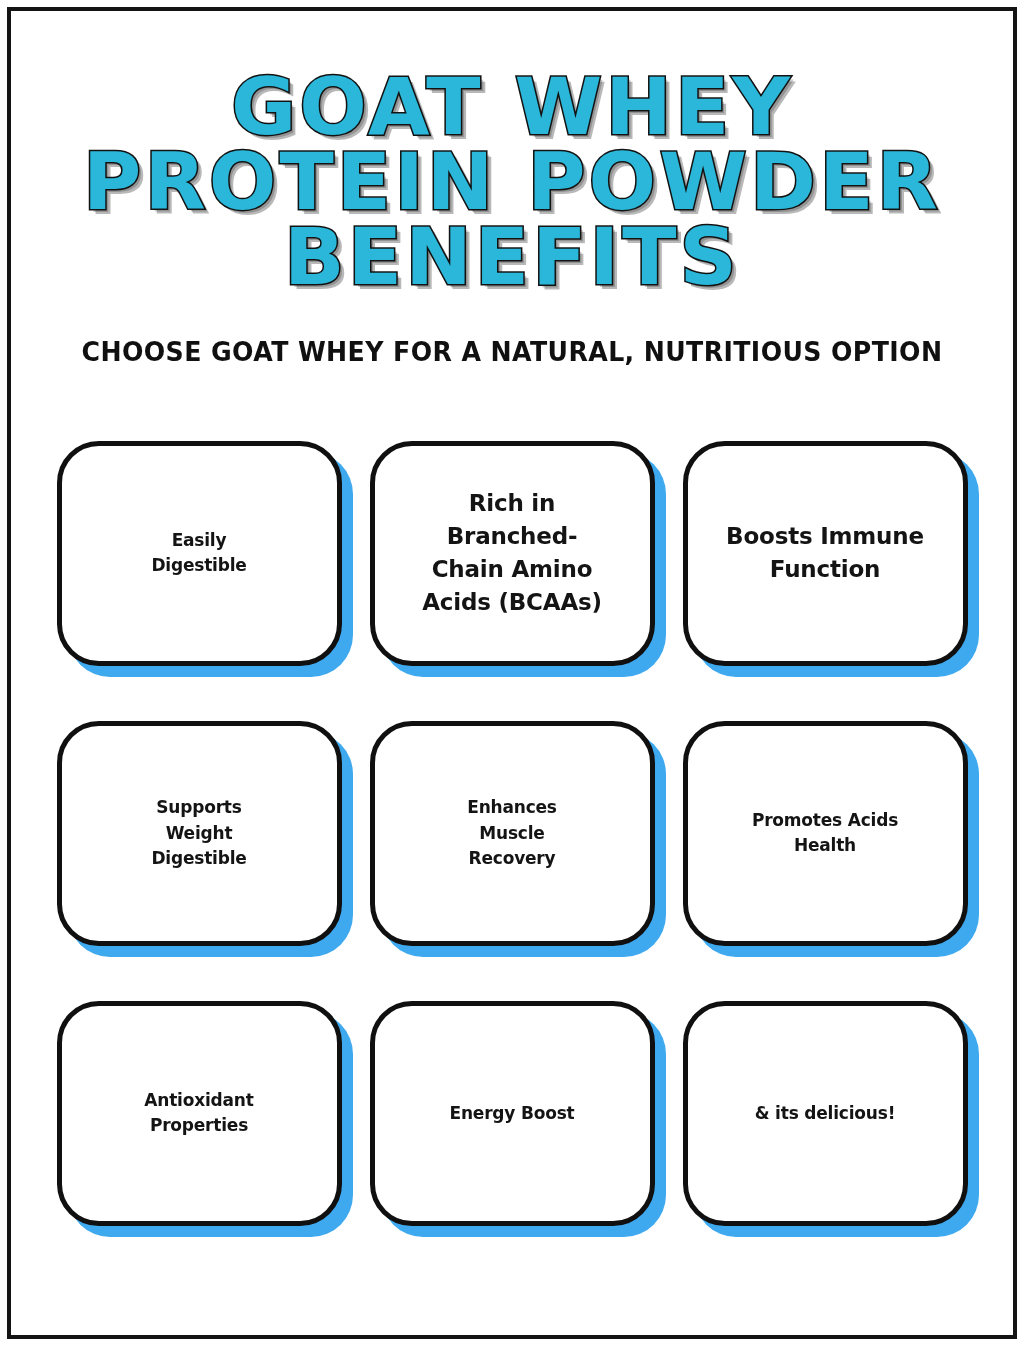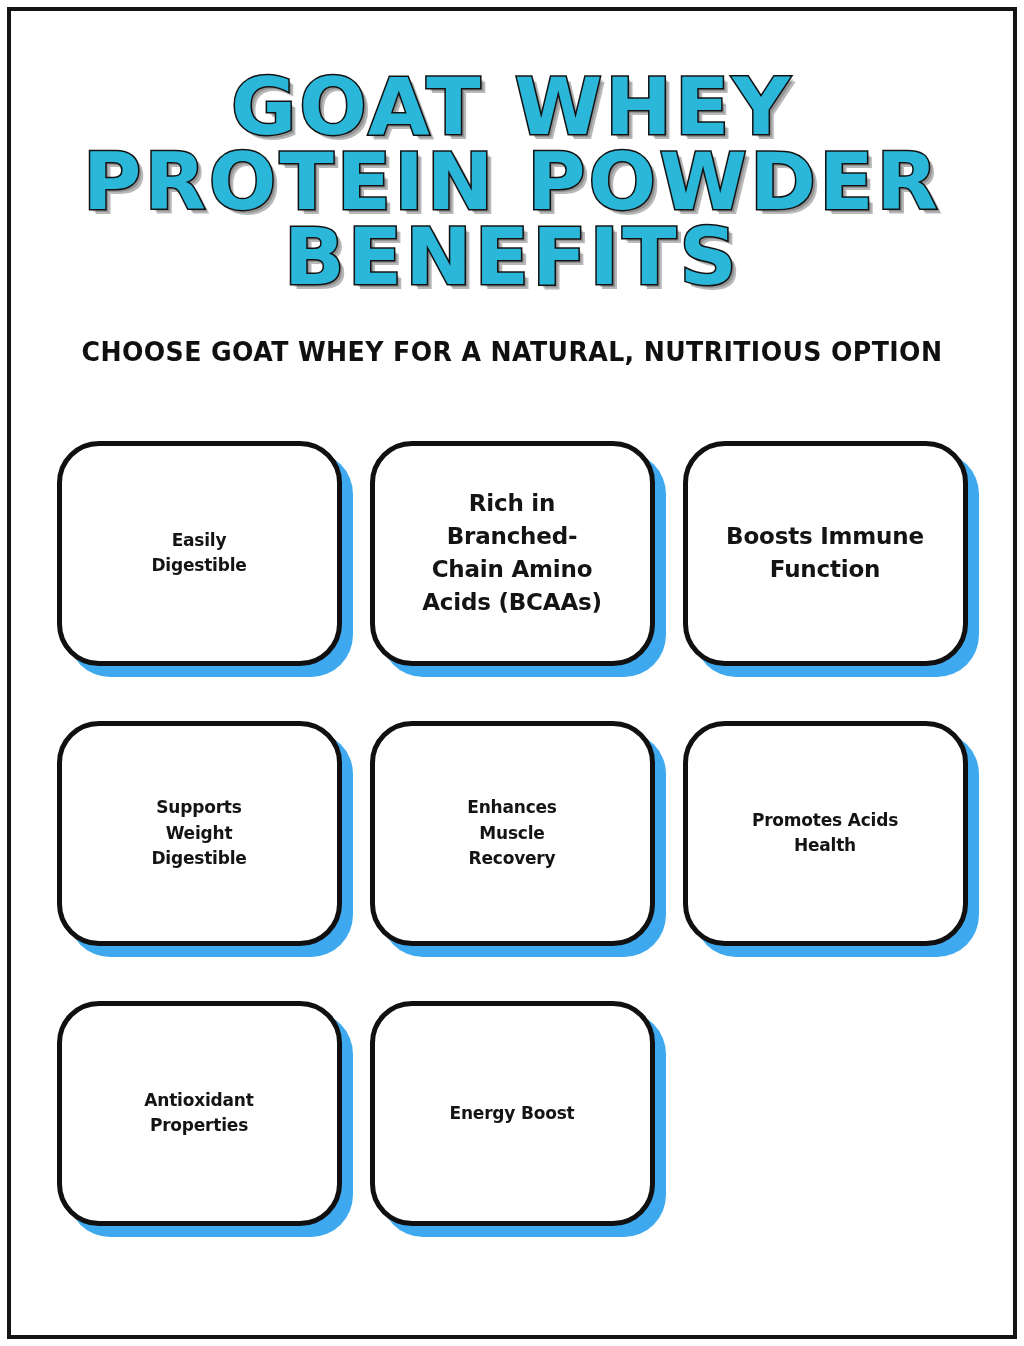--- a/index.html
+++ b/index.html
@@ -210,16 +210,21 @@
 Properties</div>
         </div>
       </div>
 
       <div class="card">
         <div class="card-face">
           <div class="card-label">Energy Boost</div>
         </div>
       </div>
 
+      <div class="card">
+        <div class="card-face">
+          <div class="card-label">&amp; its delicious!</div>
+        </div>
+      </div>
 
     </div>
   </div>
 </div>
 
 </body></html>

